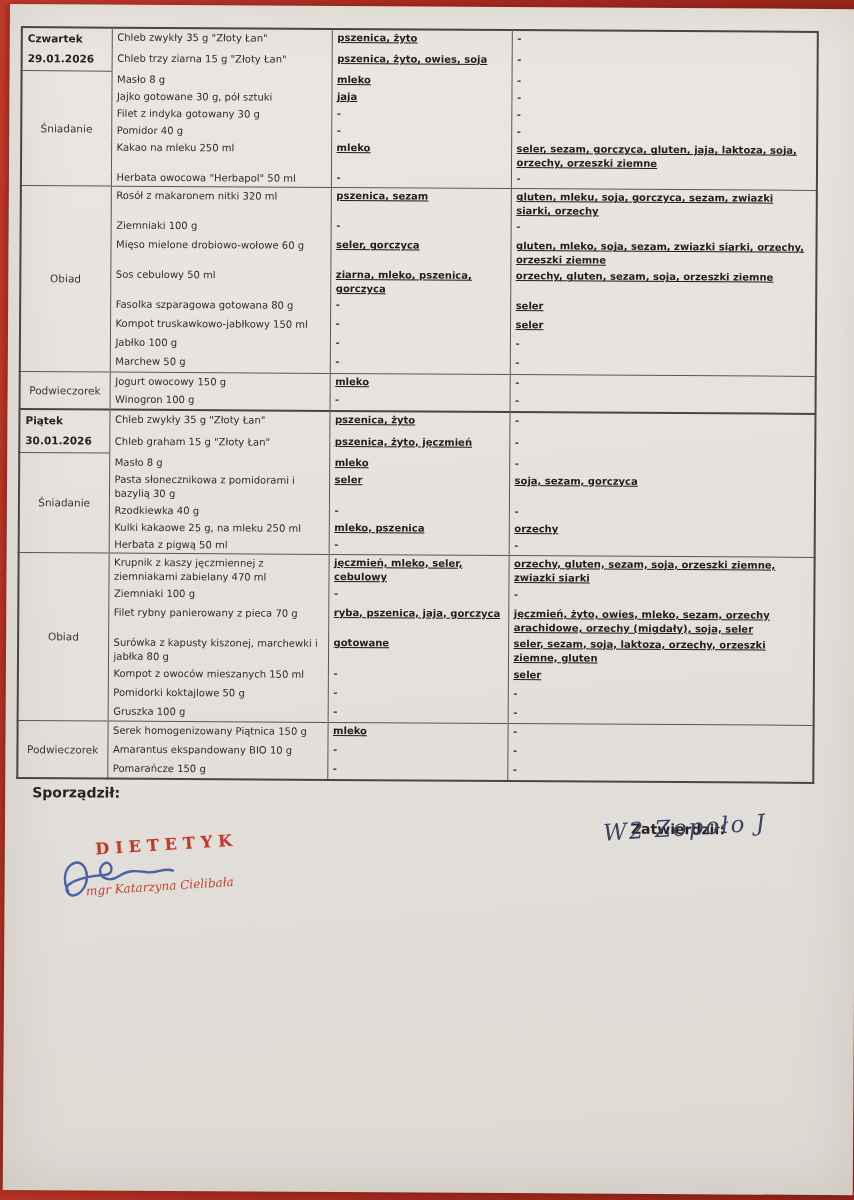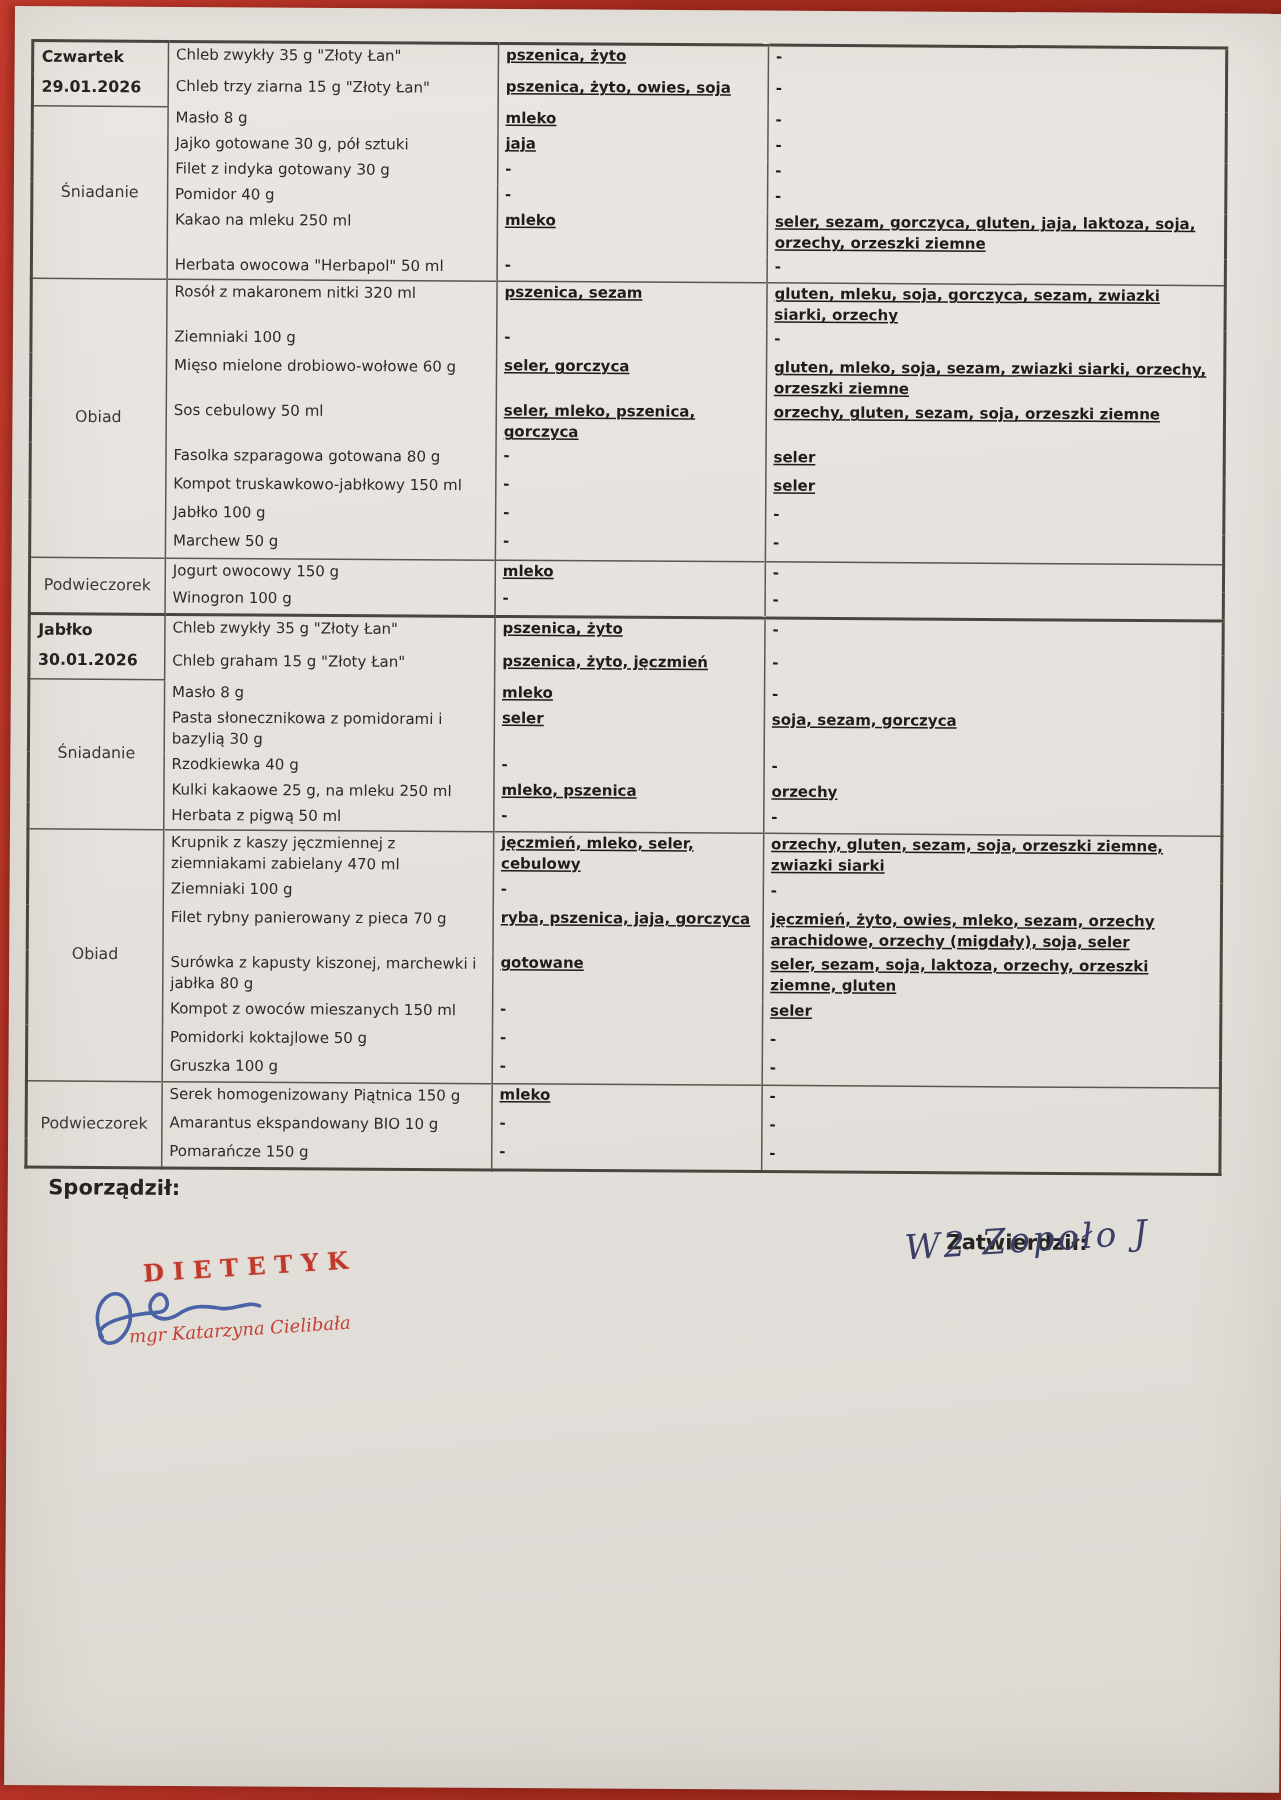--- a/index.html
+++ b/index.html
@@ -128,21 +128,21 @@
           <td class="alg-cell"><span class="dash">-</span></td>
           <td class="alg-cell"><span class="dash">-</span></td>
         </tr>
         <tr class="meal-1">
           <td class="food-cell">Mięso mielone drobiowo-wołowe 60 g</td>
           <td class="alg-cell"><span class="allergen">seler, gorczyca</span></td>
           <td class="alg-cell"><span class="allergen">gluten, mleko, soja, sezam, zwiazki siarki, orzechy, orzeszki ziemne</span></td>
         </tr>
         <tr class="meal-1">
           <td class="food-cell">Sos cebulowy 50 ml</td>
-          <td class="alg-cell"><span class="allergen">seler, mleko, pszenica, gorczyca</span></td>
+          <td class="alg-cell"><span class="allergen">ziarna, mleko, pszenica, gorczyca</span></td>
           <td class="alg-cell"><span class="allergen">orzechy, gluten, sezam, soja, orzeszki ziemne</span></td>
         </tr>
         <tr class="meal-1">
           <td class="food-cell">Fasolka szparagowa gotowana 80 g</td>
           <td class="alg-cell"><span class="dash">-</span></td>
           <td class="alg-cell"><span class="allergen">seler</span></td>
         </tr>
         <tr class="meal-1">
           <td class="food-cell">Kompot truskawkowo-jabłkowy 150 ml</td>
           <td class="alg-cell"><span class="dash">-</span></td>
@@ -164,21 +164,21 @@
           <td class="alg-cell"><span class="allergen">mleko</span></td>
           <td class="alg-cell"><span class="dash">-</span></td>
         </tr>
         <tr class="meal-2">
           <td class="food-cell">Winogron 100 g</td>
           <td class="alg-cell"><span class="dash">-</span></td>
           <td class="alg-cell"><span class="dash">-</span></td>
         </tr>
         <tr class="meal-0 day-start">
           <td class="day-cell" rowspan="2">
-            <div class="day-name">Jabłko</div>
+            <div class="day-name">Piątek</div>
             <div class="day-date">30.01.2026</div>
           </td>
           <td class="food-cell">Chleb zwykły 35 g  "Złoty Łan"</td>
           <td class="alg-cell"><span class="allergen">pszenica, żyto</span></td>
           <td class="alg-cell"><span class="dash">-</span></td>
         </tr>
         <tr class="meal-0">
           <td class="food-cell">Chleb graham 15 g  "Złoty Łan"</td>
           <td class="alg-cell"><span class="allergen">pszenica, żyto, jęczmień</span></td>
           <td class="alg-cell"><span class="dash">-</span></td>

